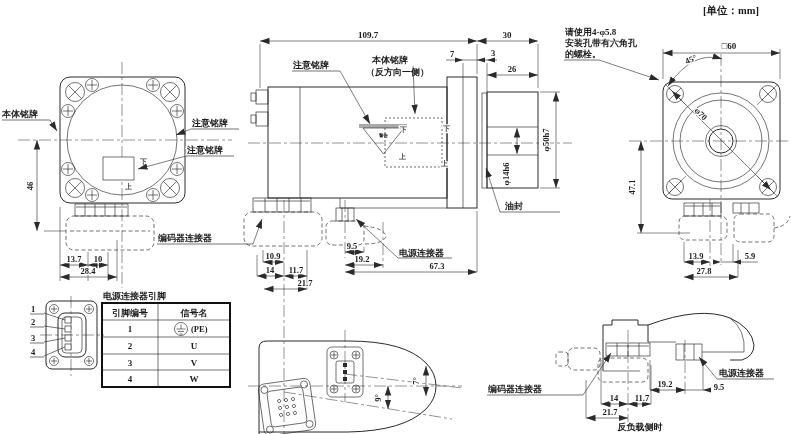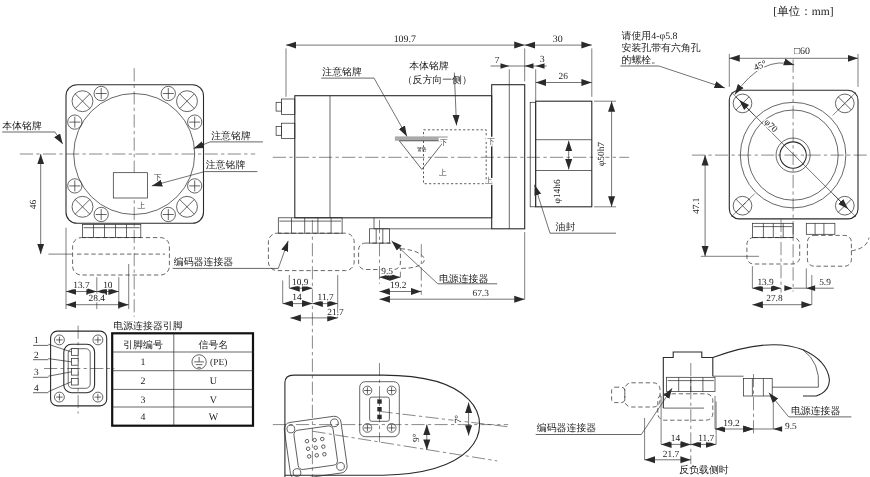--- a/index.html
+++ b/index.html
@@ -1,16 +1,16 @@
 <!DOCTYPE html>
 <html><head>
 <meta charset="utf-8">
 <style>
   html,body{margin:0;padding:0;background:#fff;}
-  .page{width:791px;height:434px;background:#fff;position:relative;overflow:hidden;}
+  .page{width:791px;height:434px;background:#fff;position:relative;overflow:hidden;font-weight:bold;}
   svg{display:block;}
   
   .ln{stroke:#2a2a2a;stroke-width:1;fill:none;}
   .thin{stroke:#2a2a2a;stroke-width:.65;fill:none;}
   .dash{stroke:#2a2a2a;stroke-width:.65;fill:none;stroke-dasharray:4 2.5;}
   .dot{stroke:#2a2a2a;stroke-width:.7;fill:none;stroke-dasharray:2 2;}
   .cl{stroke:#3a3a3a;stroke-width:.55;fill:none;stroke-dasharray:12 3 3 3;}
   .dim{stroke:#2a2a2a;stroke-width:.6;fill:none;}
   .ext{stroke:#2a2a2a;stroke-width:.55;fill:none;}
   .ah{fill:#2a2a2a;stroke:none;}

